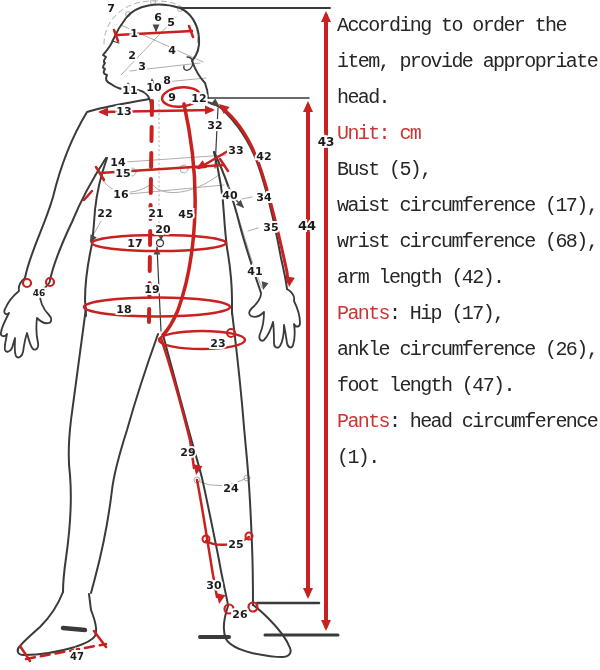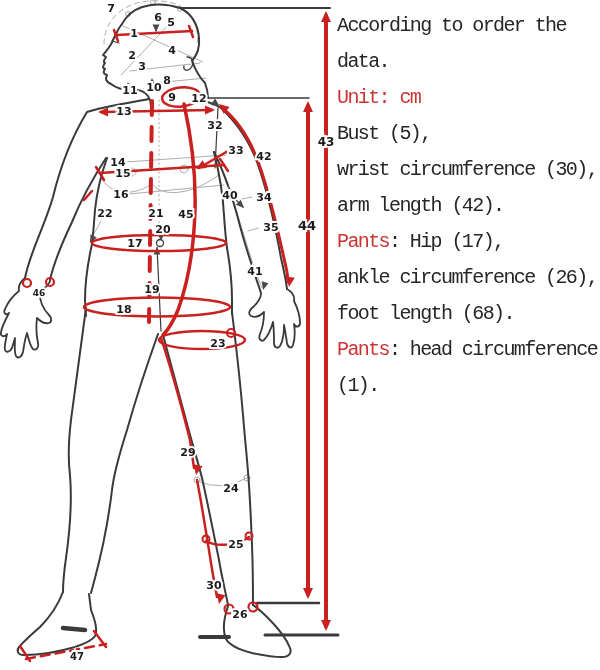--- a/index.html
+++ b/index.html
@@ -236,24 +236,26 @@
         <text x="326" y="146" class="lbl" style="font-size:12px">43</text>
         <text x="307" y="230" class="lbl" style="font-size:13px">44</text>
         <text x="186" y="218" class="lbl">45</text>
         <text x="39" y="296" class="lbl" style="font-size:9px">46</text>
         <text x="77" y="660" class="lbl" style="font-size:10px">47</text>
       </g>
   </svg>
 
   <div id="instructions">
       <div class="iline">According to order the</div>
-      <div class="iline">data.</div>
+      <div class="iline">item, provide appropriate</div>
+      <div class="iline">head.</div>
       <div class="iline"><span class="red">Unit: cm</span></div>
       <div class="iline">Bust (5),</div>
-      <div class="iline">wrist circumference (30),</div>
+      <div class="iline">waist circumference (17),</div>
+      <div class="iline">wrist circumference (68),</div>
       <div class="iline">arm length (42).</div>
       <div class="iline"><span class="red">Pants</span>: Hip (17),</div>
       <div class="iline">ankle circumference (26),</div>
-      <div class="iline">foot length (68).</div>
+      <div class="iline">foot length (47).</div>
       <div class="iline"><span class="red">Pants</span>: head circumference</div>
       <div class="iline">(1).</div>
     </div>
 </div>
 
 </body></html>

